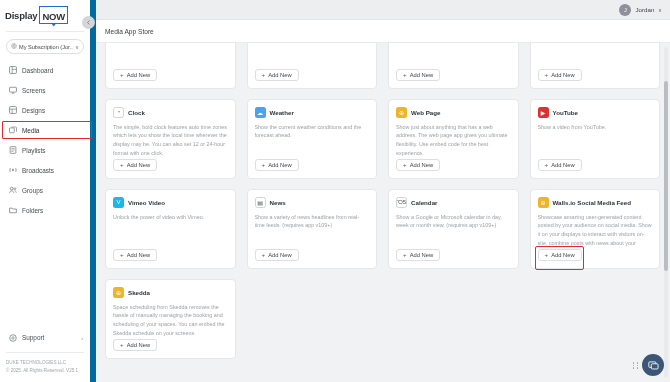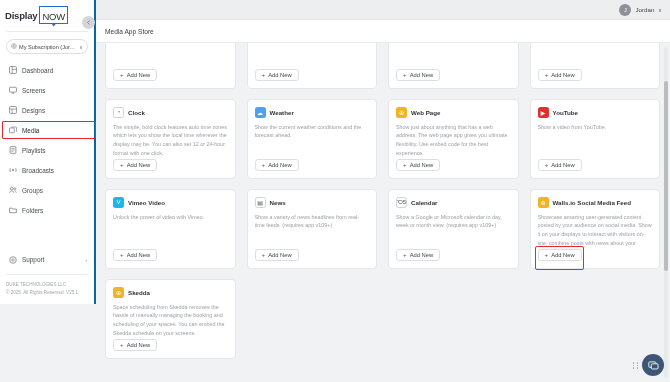--- a/index.html
+++ b/index.html
@@ -9,41 +9,41 @@
     width: 670px; height: 382px;
     overflow: hidden;
     font-family: "Liberation Sans", sans-serif;
     background: #ffffff;
     -webkit-font-smoothing: antialiased;
   }
   #app { position: relative; width: 670px; height: 382px; display: flex; background:#f1f2f4; }
 
   
   .sidebar {
-    width: 96px; height: 304px;
+    width: 96px; height: 382px;
     background: #ffffff;
-    border-right: 2px solid #0369a1;
+    border-right: 6px solid #0369a1;
     display: flex; flex-direction: column;
     position: relative; flex: 0 0 96px;
   }
   .logo-wrap {
     height: 24px; display: flex; align-items: center;
     padding: 6px 0 0 5px; gap: 2px;
   }
   .logo-display {
     font-size: 9.5px; font-weight: bold; color: #2e3238; letter-spacing: -0.2px;
   }
   .logo-now-box {
     border: 1.4px solid #1f6fd0;
     padding: 0px 2px 0 2px;
     position: relative;
     line-height: 1;
   }
   .logo-now {
-    font-size: 9.5px; font-weight: normal; color: #2e3238; letter-spacing: -0.2px;
+    font-size: 9.5px; font-weight: bold; color: #2e3238; letter-spacing: -0.2px;
   }
   .logo-now-box::after {
     content:""; position:absolute; left:50%; bottom:-3.5px; width:6px; height:4px;
     transform: translateX(-50%);
     background:#1f6fd0;
     clip-path: polygon(0 0, 100% 0, 50% 100%);
   }
   .sb-divider { height:1px; background:#e9eaec; margin: 7px 6px 0 6px; }
 
   .collapse-btn {

